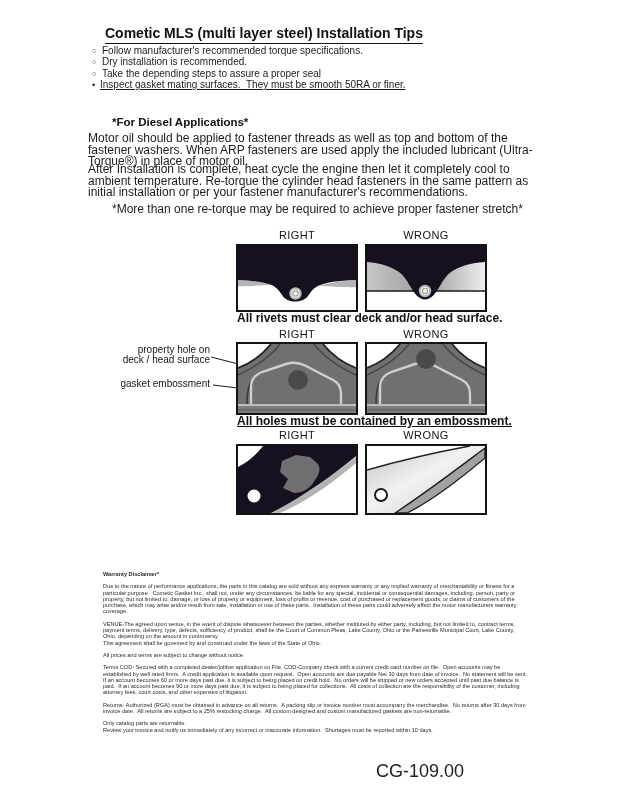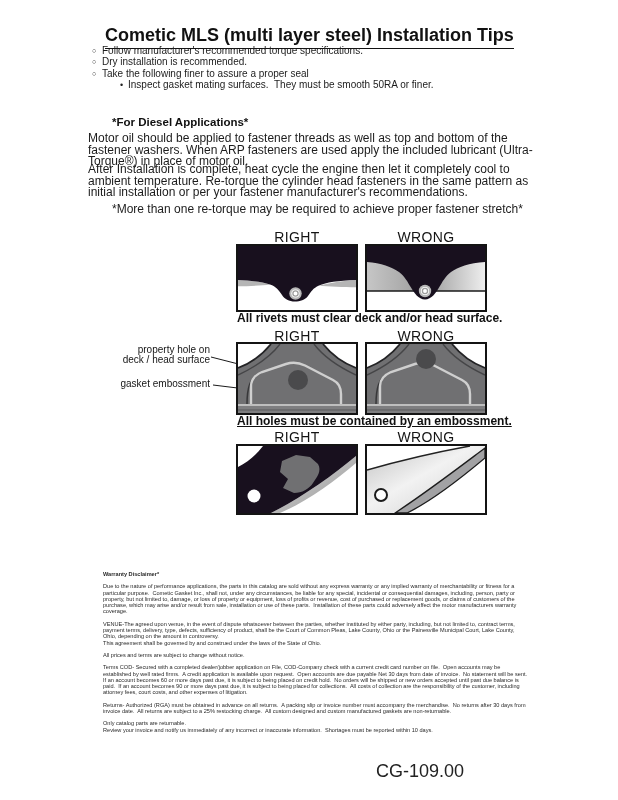--- a/index.html
+++ b/index.html
@@ -2,56 +2,56 @@
 <html><head>
 <meta charset="utf-8">
 <style>
   html,body{margin:0;padding:0;background:#ffffff;}
   .page{
     position:relative;width:618px;height:800px;background:#fff;overflow:hidden;
     font-family:"Liberation Sans","DejaVu Sans",sans-serif;color:#1c1c1c;
   }
   .abs{position:absolute;}
   .doc-title{
-    left:105px;top:25px;font-size:18px;font-weight:bold;color:#111;
+    left:105px;top:25px;font-size:14px;font-weight:bold;color:#111;
     border-bottom:1.6px solid #111;padding-bottom:2px;white-space:nowrap;
   }
   .bullets{left:92px;top:45px;width:510px;font-size:10px;line-height:11.4px;}
   .b{white-space:nowrap;}
   .b .mk{display:inline-block;width:10px;font-size:7px;vertical-align:1px;color:#222;}
-  .b.sub{margin-left:28px;}
+  .b.sub{text-decoration:underline;}
   .b.sub .mk{width:8px;font-size:9px;vertical-align:0;}
   .b span.t{white-space:pre;}
   .h2{left:112px;top:116px;font-size:11.5px;font-weight:bold;color:#111;}
   .para{font-size:12px;line-height:11.6px;width:455px;white-space:pre-wrap;}
   .p1{left:88px;top:133px;}
   .p2{left:88px;top:164px;}
   .p3{left:112px;top:204px;white-space:nowrap;}
-  .dg-h{width:122px;text-align:center;font-size:14px;letter-spacing:.4px;color:#141414;}
+  .dg-h{width:122px;text-align:center;font-size:11px;letter-spacing:.4px;color:#141414;}
   .panel{width:122px;border:2px solid #141414;box-sizing:border-box;background:#fff;line-height:0;}
   .panel svg{display:block;}
   .cap{font-size:12px;font-weight:bold;color:#111;line-height:11.5px;}
   .annot{font-size:10px;line-height:9.6px;text-align:right;color:#161616;}
   .fineprint{left:103px;top:571px;width:426px;font-size:5.6px;line-height:6.3px;color:#2a2a2a;}
   .fineprint .fp{white-space:pre-wrap;margin:0 0 6px 0;}
   .fineprint .fp.tight{margin:0;}
   .fineprint .fp-head{font-weight:bold;margin:0 0 6px 0;}
   .pagenum{left:330px;top:761px;width:180px;text-align:center;font-size:18px;color:#222;}
 </style>
 </head>
 <body>
 
 <div class="page">
 
   <div class="abs doc-title">Cometic MLS (multi layer steel) Installation Tips</div>
 
   <div class="abs bullets">
     <div class="b"><span class="mk">○</span><span class="t">Follow manufacturer's recommended torque specifications.</span></div>
     <div class="b"><span class="mk">○</span><span class="t">Dry installation is recommended.</span></div>
-    <div class="b"><span class="mk">○</span><span class="t">Take the following finer to assure a proper seal</span></div>
+    <div class="b"><span class="mk">○</span><span class="t">Take the depending steps to assure a proper seal</span></div>
     <div class="b sub"><span class="mk">•</span><span class="t">Inspect gasket mating surfaces.  They must be smooth 50RA or finer.</span></div>
   </div>
 
   <div class="abs h2">*For Diesel Applications*</div>
   <div class="abs para p1">Motor oil should be applied to fastener threads as well as top and bottom of the fastener washers. When ARP fasteners are used apply the included lubricant (Ultra-Torque®) in place of motor oil.</div>
   <div class="abs para p2">After Installation is complete, heat cycle the engine then let it completely cool to ambient temperature. Re-torque the cylinder head fasteners in the same pattern as initial installation or per your fastener manufacturer's recommendations.</div>
   <div class="abs para p3">*More than one re-torque may be required to achieve proper fastener stretch*</div>
 
   <div class="abs dg-h" style="left:236px;top:229px;">RIGHT</div>
   <div class="abs dg-h" style="left:365px;top:229px;">WRONG</div>

